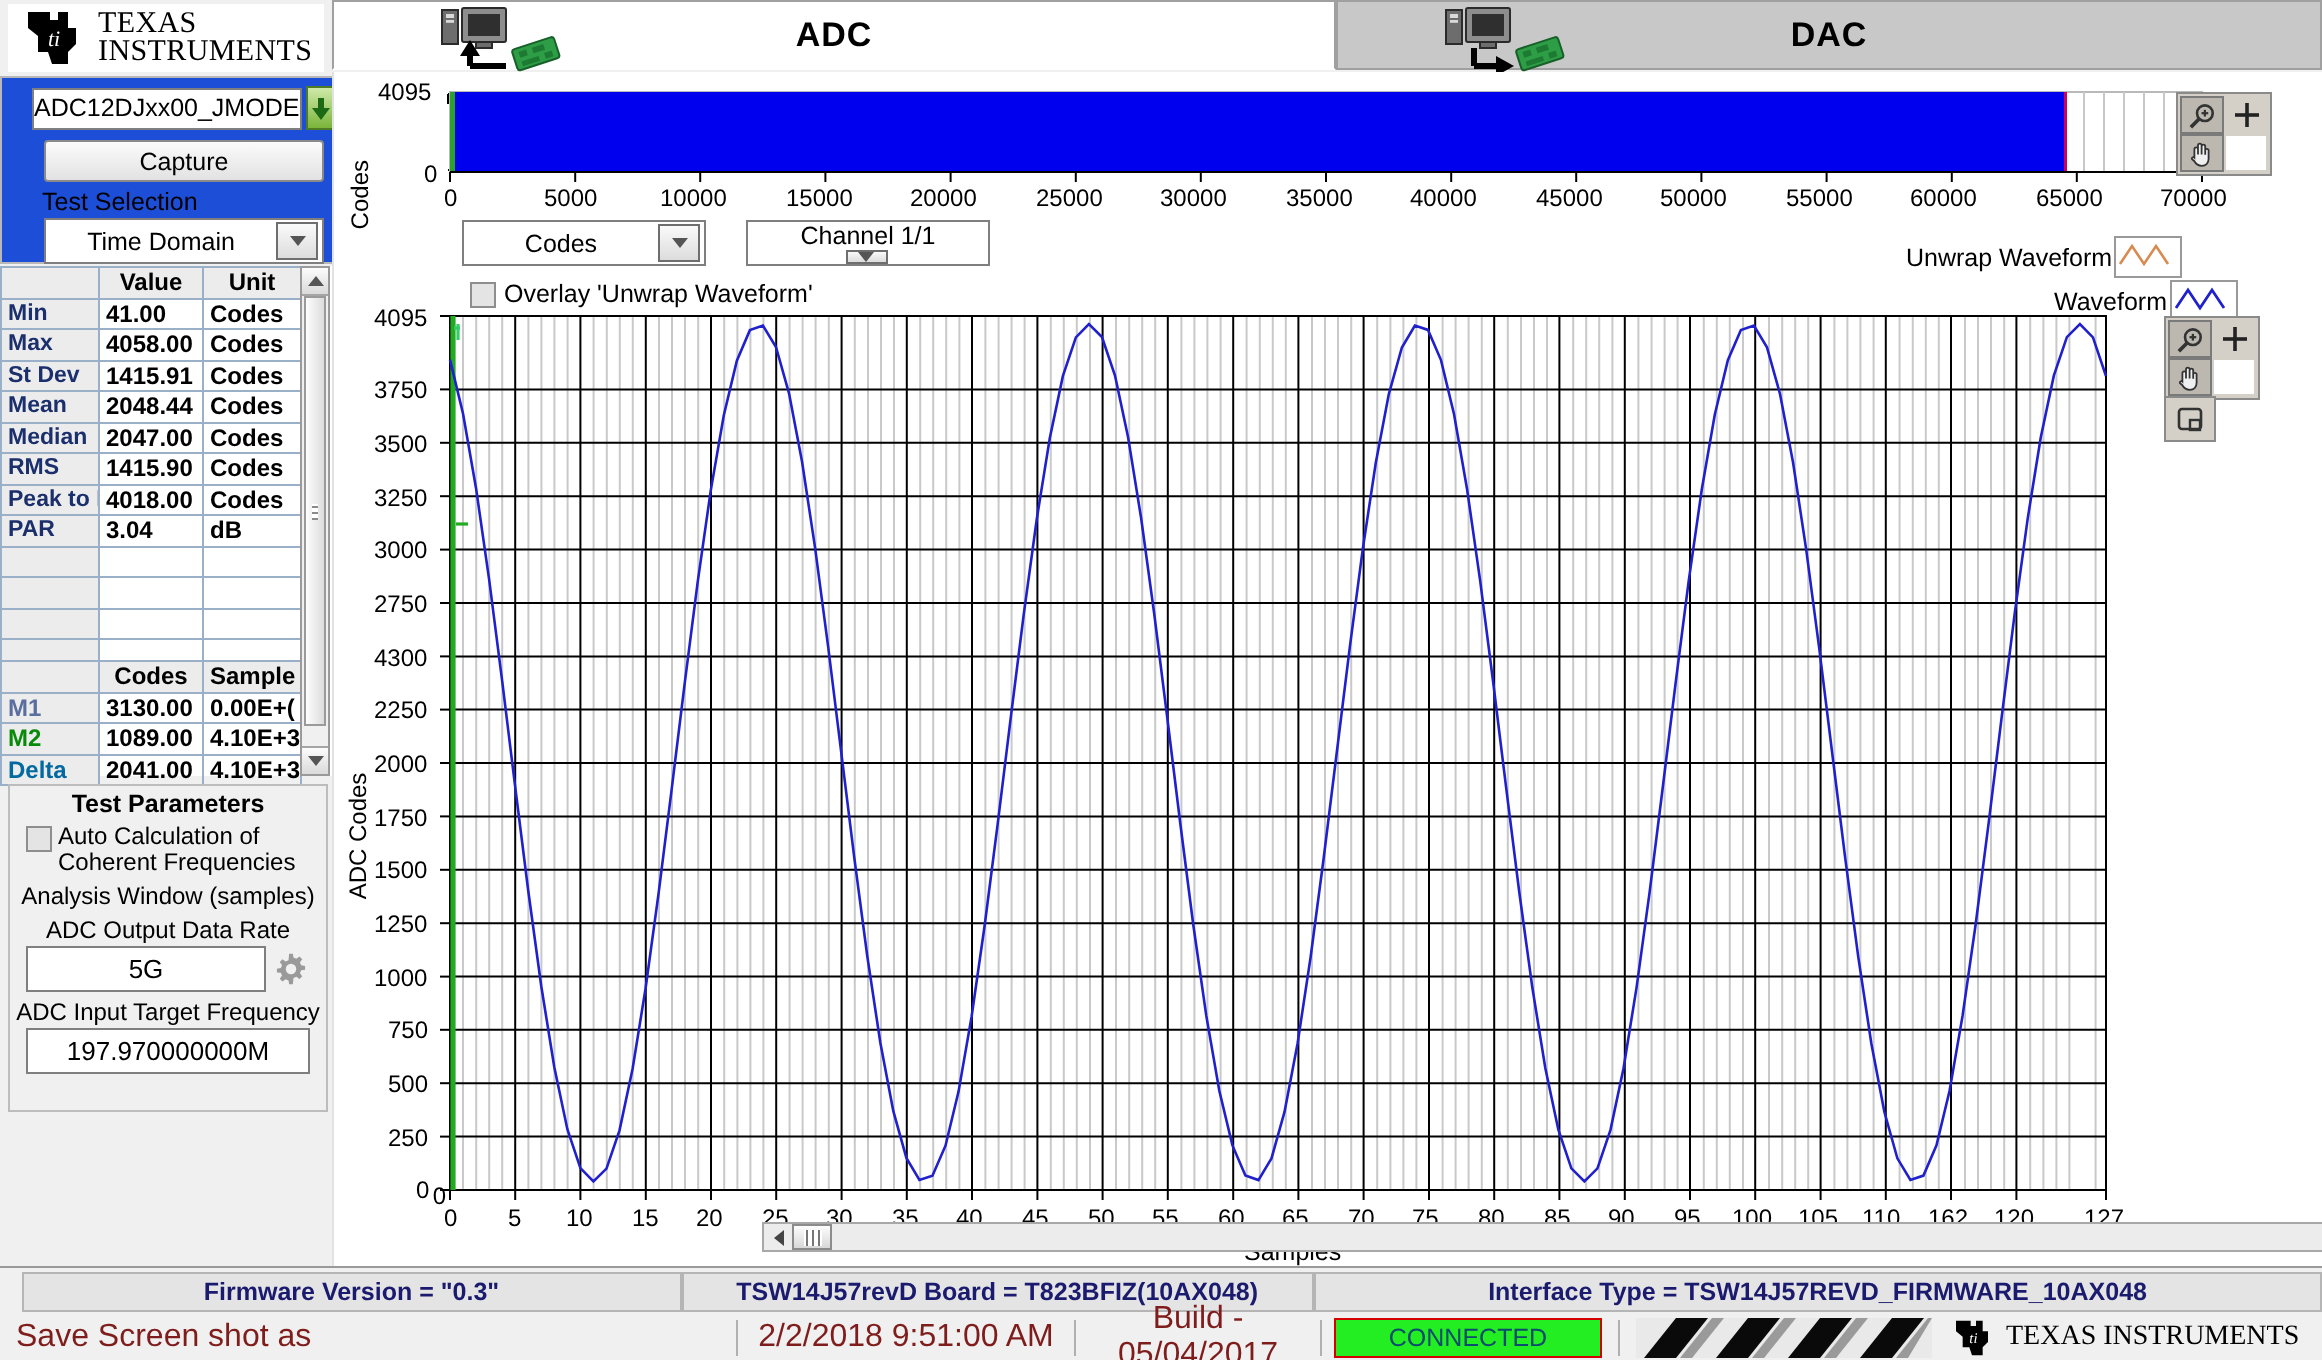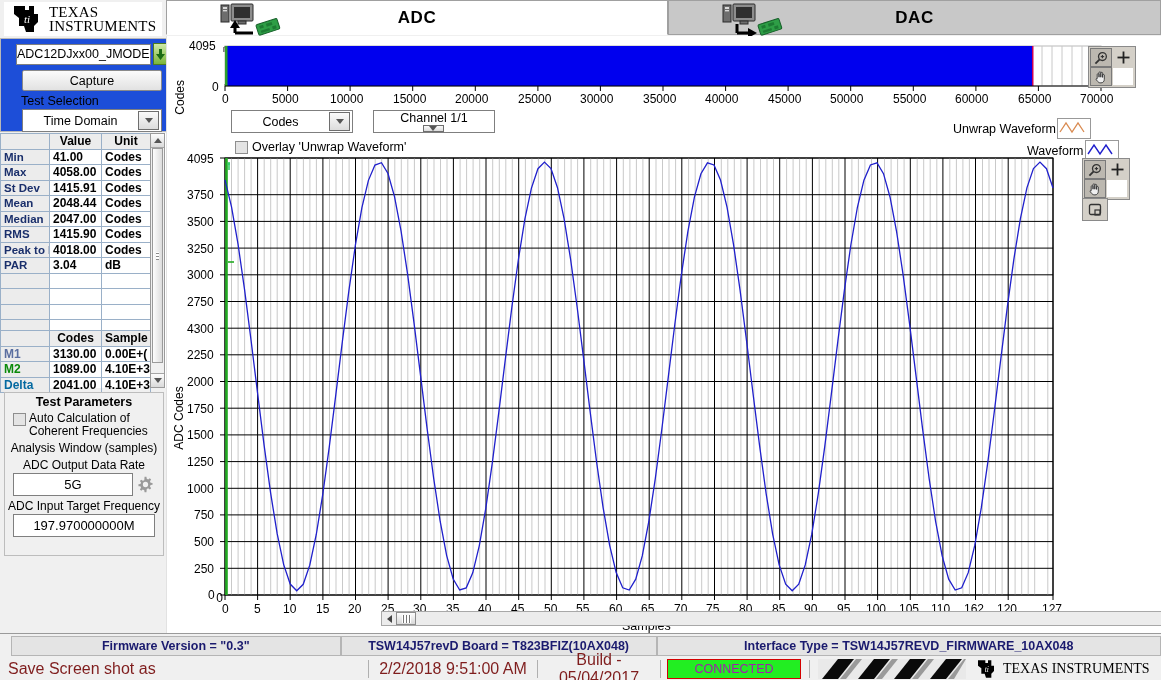--- a/index.html
+++ b/index.html
@@ -118,21 +118,21 @@
 
   
   .status{position:absolute;left:0;bottom:0;width:1161px;height:46px;background:#f0f0f0;border-top:1px solid #9a9a9a;}
   .srow1{position:absolute;left:0;top:2px;width:1161px;height:20px;display:flex;}
   .scell{height:20px;background:#e4e4e4;border:1px solid #b5b5b5;box-sizing:border-box;display:flex;align-items:center;justify-content:center;
      font-weight:bold;font-size:12.5px;color:#1a1a6e;}
   .srow2{position:absolute;left:0;top:24px;width:1161px;height:22px;display:flex;align-items:center;}
   .sv{font-size:16px;color:#7f1d1d;}
   .sep{width:1px;height:18px;background:#b0b0b0;}
   .connected{height:18px;background:#22ee22;border:1px solid #d40000;display:flex;align-items:center;justify-content:center;
-     font-size:12.5px;color:#a21caf;}
+     font-size:12.5px;color:#0c4a6e;}
 </style>
 </head>
 <body>
 
 <div class="app">
 
   <div class="left-panel">
 
     <div class="ti-logo">
       <div class="logo-wrap">

